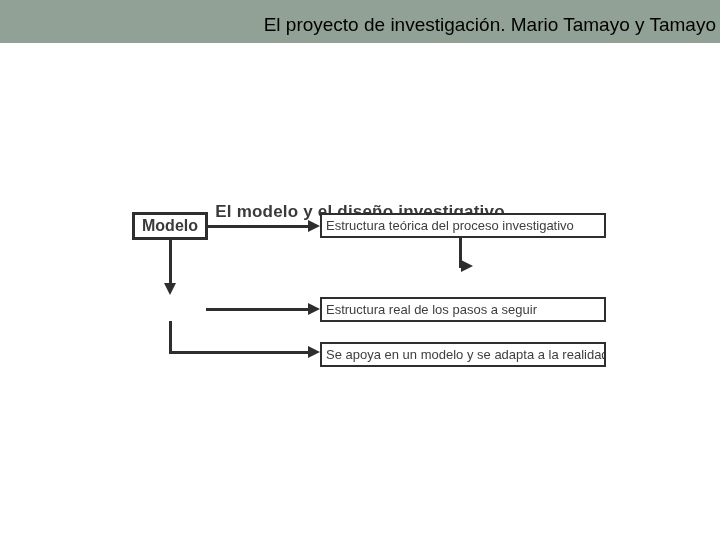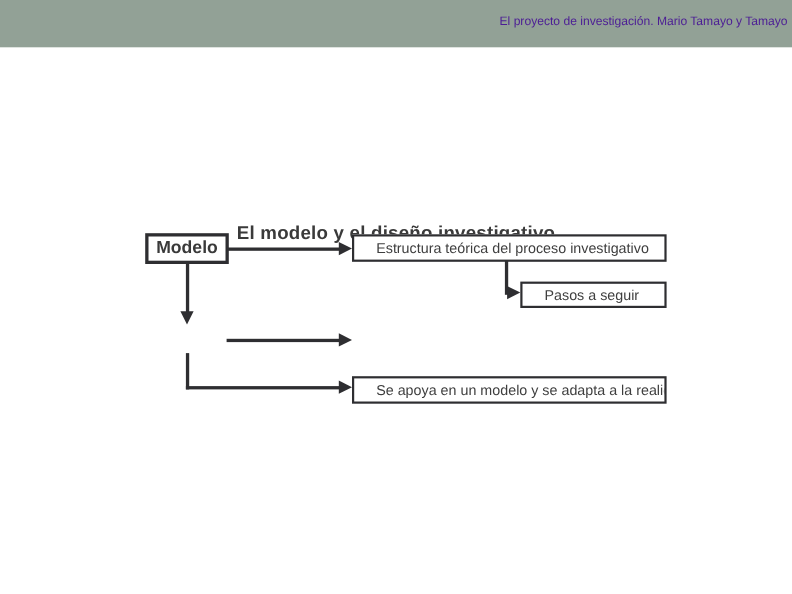--- a/index.html
+++ b/index.html
@@ -14,23 +14,23 @@
   
   .band {
     position: absolute;
     left: 0; top: 0;
     width: 720px; height: 43px;
     background: #92a196;
   }
   .band-text {
     position: absolute;
     right: 4px; top: 14px;
-    font-size: 11px;
+    font-size: 19px;
     font-weight: 400;
-    color: #4c1d95;
+    color: #000000;
     white-space: nowrap;
   }
   
   .title {
     position: absolute;
     left: 0; top: 178px;
     width: 720px;
     text-align: center;
     font-size: 17px;
     font-weight: bold;
@@ -44,21 +44,21 @@
     box-sizing: border-box;
     background: #ffffff;
     border: 2px solid #2e2e31;
     color: #3e3e3e;
     font-size: 13px;
     display: flex;
     align-items: center;
     white-space: nowrap;
     overflow: hidden;
   }
-  .node .node-text { padding-left: 20px; }
+  .node .node-text { padding-left: 4px; }
   .node-label-box {
     border-width: 3px;
     justify-content: center;
     font-size: 16px;
     font-weight: bold;
     color: #3a3a3a;
   }
   .node-label-box .node-text { padding-left: 0; }
   
   .line { position: absolute; background: #2e2e31; }
@@ -86,25 +86,25 @@
   <div class="title">El modelo y el diseño investigativo</div>
 
   <div class="node node-label-box" style="left:132px; top:212px; width:76px; height:28px;">
     <span class="node-text">Modelo</span>
   </div>
 
   <div class="node" style="left:320px; top:213px; width:286px; height:25px;">
     <span class="node-text">Estructura teórica del proceso investigativo</span>
   </div>
 
-  <div class="node" style="left:473px; top:256px; width:133px; height:24px;">
-    <span class="node-text">Pasos a seguir</span>
-  </div>
 
 
+  <div class="node" style="left:320px; top:297px; width:286px; height:25px;">
+    <span class="node-text">Estructura real de los pasos a seguir</span>
+  </div>
 
   <div class="node" style="left:320px; top:342px; width:286px; height:25px;">
     <span class="node-text">Se apoya en un modelo y se adapta a la realidad</span>
   </div>
 
   <div class="line" style="left:206px; top:225px; width:104px; height:3px;"></div>
   <div class="ah ah-right" style="left:308px; top:220px;"></div>
 
   <div class="line" style="left:169px; top:240px; width:3px; height:45px;"></div>
   <div class="ah ah-down" style="left:164px; top:283px;"></div>

